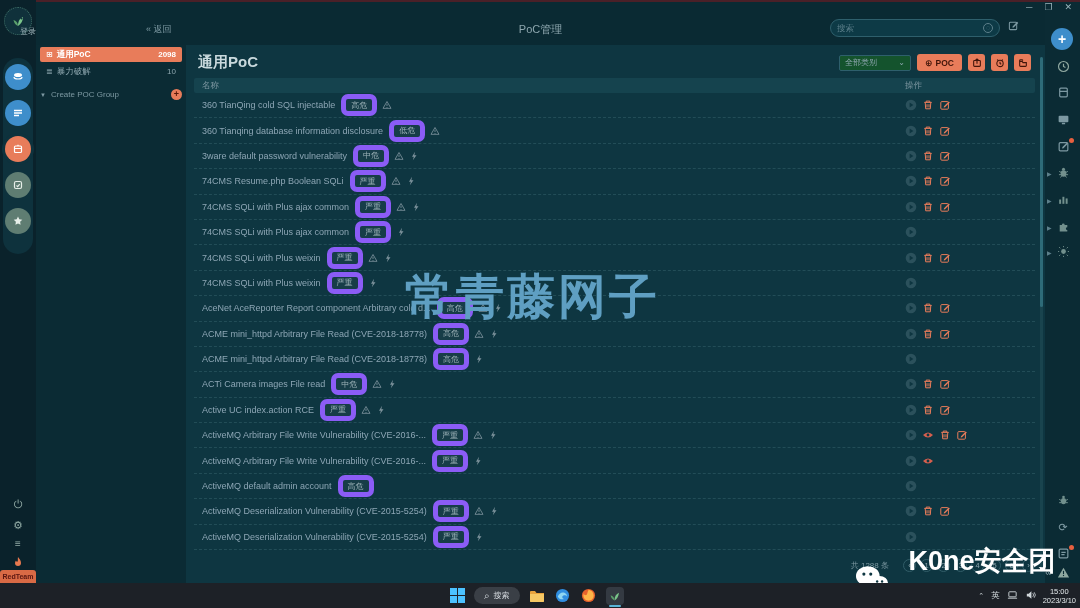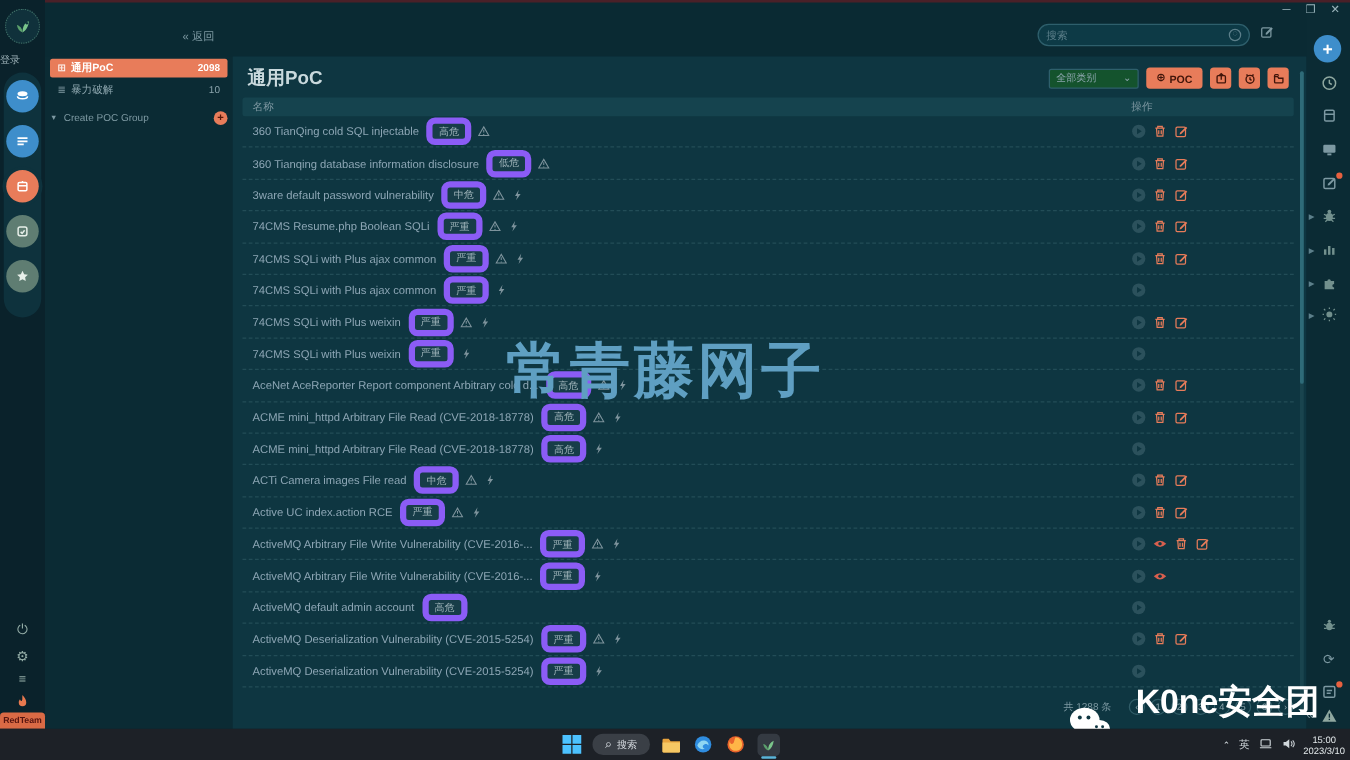--- a/index.html
+++ b/index.html
@@ -4,21 +4,21 @@
 <style>
   * { margin:0; padding:0; box-sizing:border-box; }
   html,body { width:1080px; height:608px; overflow:hidden; background:#000; }
   body { font-family:"Liberation Sans","DejaVu Sans",sans-serif; }
   .app { position:absolute; left:0; top:0; width:1080px; height:608px; background:#0b2b34; }
   .topline { position:absolute; left:36px; top:0; right:0; height:2px; background:#4a2028; z-index:5; }
 
   
   .left-rail { position:absolute; left:0; top:0; width:36px; height:583px; background:#0a222b; z-index:4; }
   .avatar { position:absolute; left:4px; top:7px; width:28px; height:28px; border-radius:50%; background:#10313b; border:1px dotted #3f6f66; display:flex; align-items:center; justify-content:center; }
-  .login-label { position:absolute; left:0; top:42px; width:36px; text-align:left; font-size:8px; color:#9fb4ba; }
+  .login-label { position:absolute; left:0; top:26px; width:36px; text-align:right; font-size:8px; color:#9fb4ba; }
   .rail-pill { position:absolute; left:3px; top:58px; width:30px; height:196px; background:#0e323d; border-radius:15px; }
   .rail-ic { position:absolute; left:5px; width:26px; height:26px; border-radius:50%; display:flex; align-items:center; justify-content:center; font-size:11px; color:#eaf2f0; }
   .rail-ic svg { display:block; }
   .ric-blue { background:#3e8ecb; }
   .ric-orange { background:#e87c5a; box-shadow:0 0 0 3px #0e323d; }
   .ric-sage { background:#5f7d72; }
   .rail-bottom { position:absolute; left:0; width:36px; text-align:center; color:#93aca6; }
   .redteam-tab { position:absolute; left:0; top:570px; width:36px; height:13px; background:#d96a45; border-radius:3px 3px 0 0; font-size:7px; font-weight:bold; color:#581510; line-height:13px; text-align:center; }
 
   
@@ -138,20 +138,21 @@
     <div class="rail-bottom" style="top:554px;">
       <svg width="10" height="12" viewBox="0 0 10 12">
           <path d="M5 1C6.5 3 8 4.5 8 7a3 3 0 0 1-6 0c0-1 .4-1.8 1-2.6C3.3 5.6 4 6 4.5 5.5 5.2 4.8 4.6 2.5 5 1z" fill="#e8794f"></path>
         </svg>
     </div>
     <div class="redteam-tab">RedTeam</div>
   </div>
 
   <div class="top-bar">
     <div class="back-link">«&nbsp;<span>返回</span></div>
+    <div class="page-title">PoC管理</div>
     <div class="search-wrap">
       <input placeholder="搜索" style="">
       <span class="search-clear">◌</span>
     </div>
     <div class="edit-search">
       <svg width="11" height="11" viewBox="0 0 12 12" stroke="#7d99a2" fill="none" stroke-width="1.1">
           <rect x="1.5" y="2.5" width="8" height="8" rx="1"></rect>
           <path d="M5 7l5-5 1.2 1.2-5 5L5 8.5z" fill="#7d99a2" stroke="none"></path>
         </svg>
     </div>

